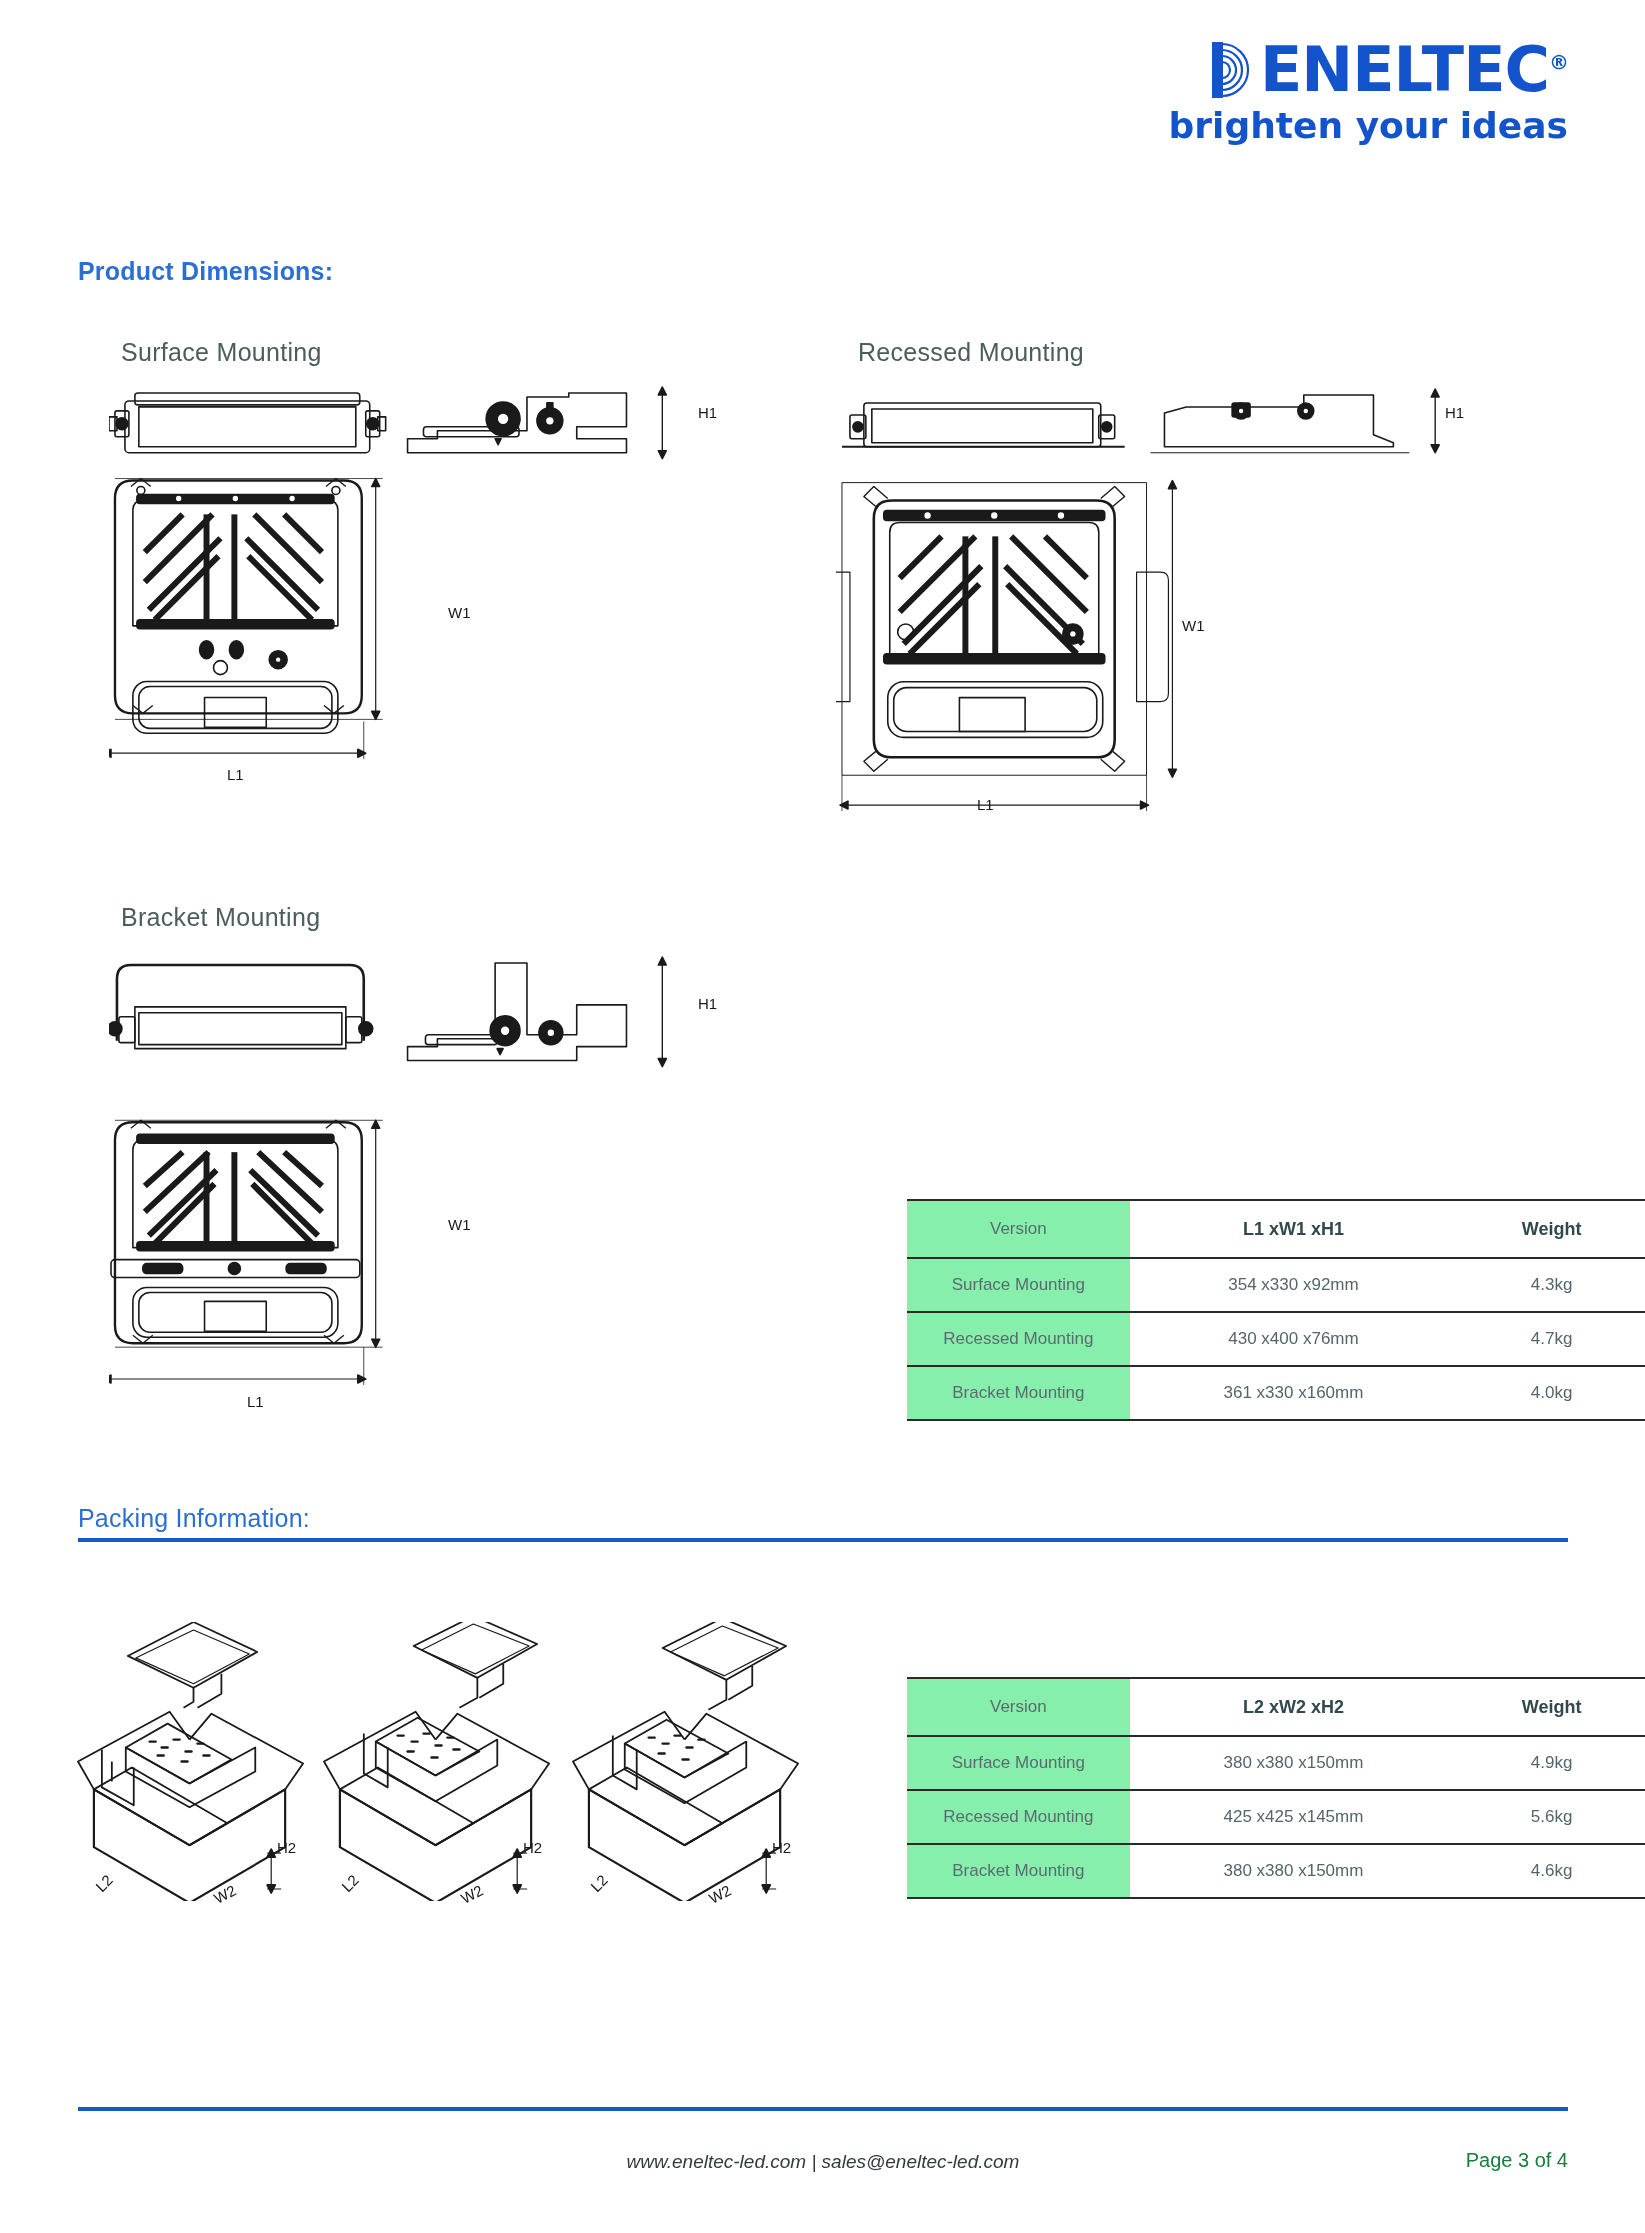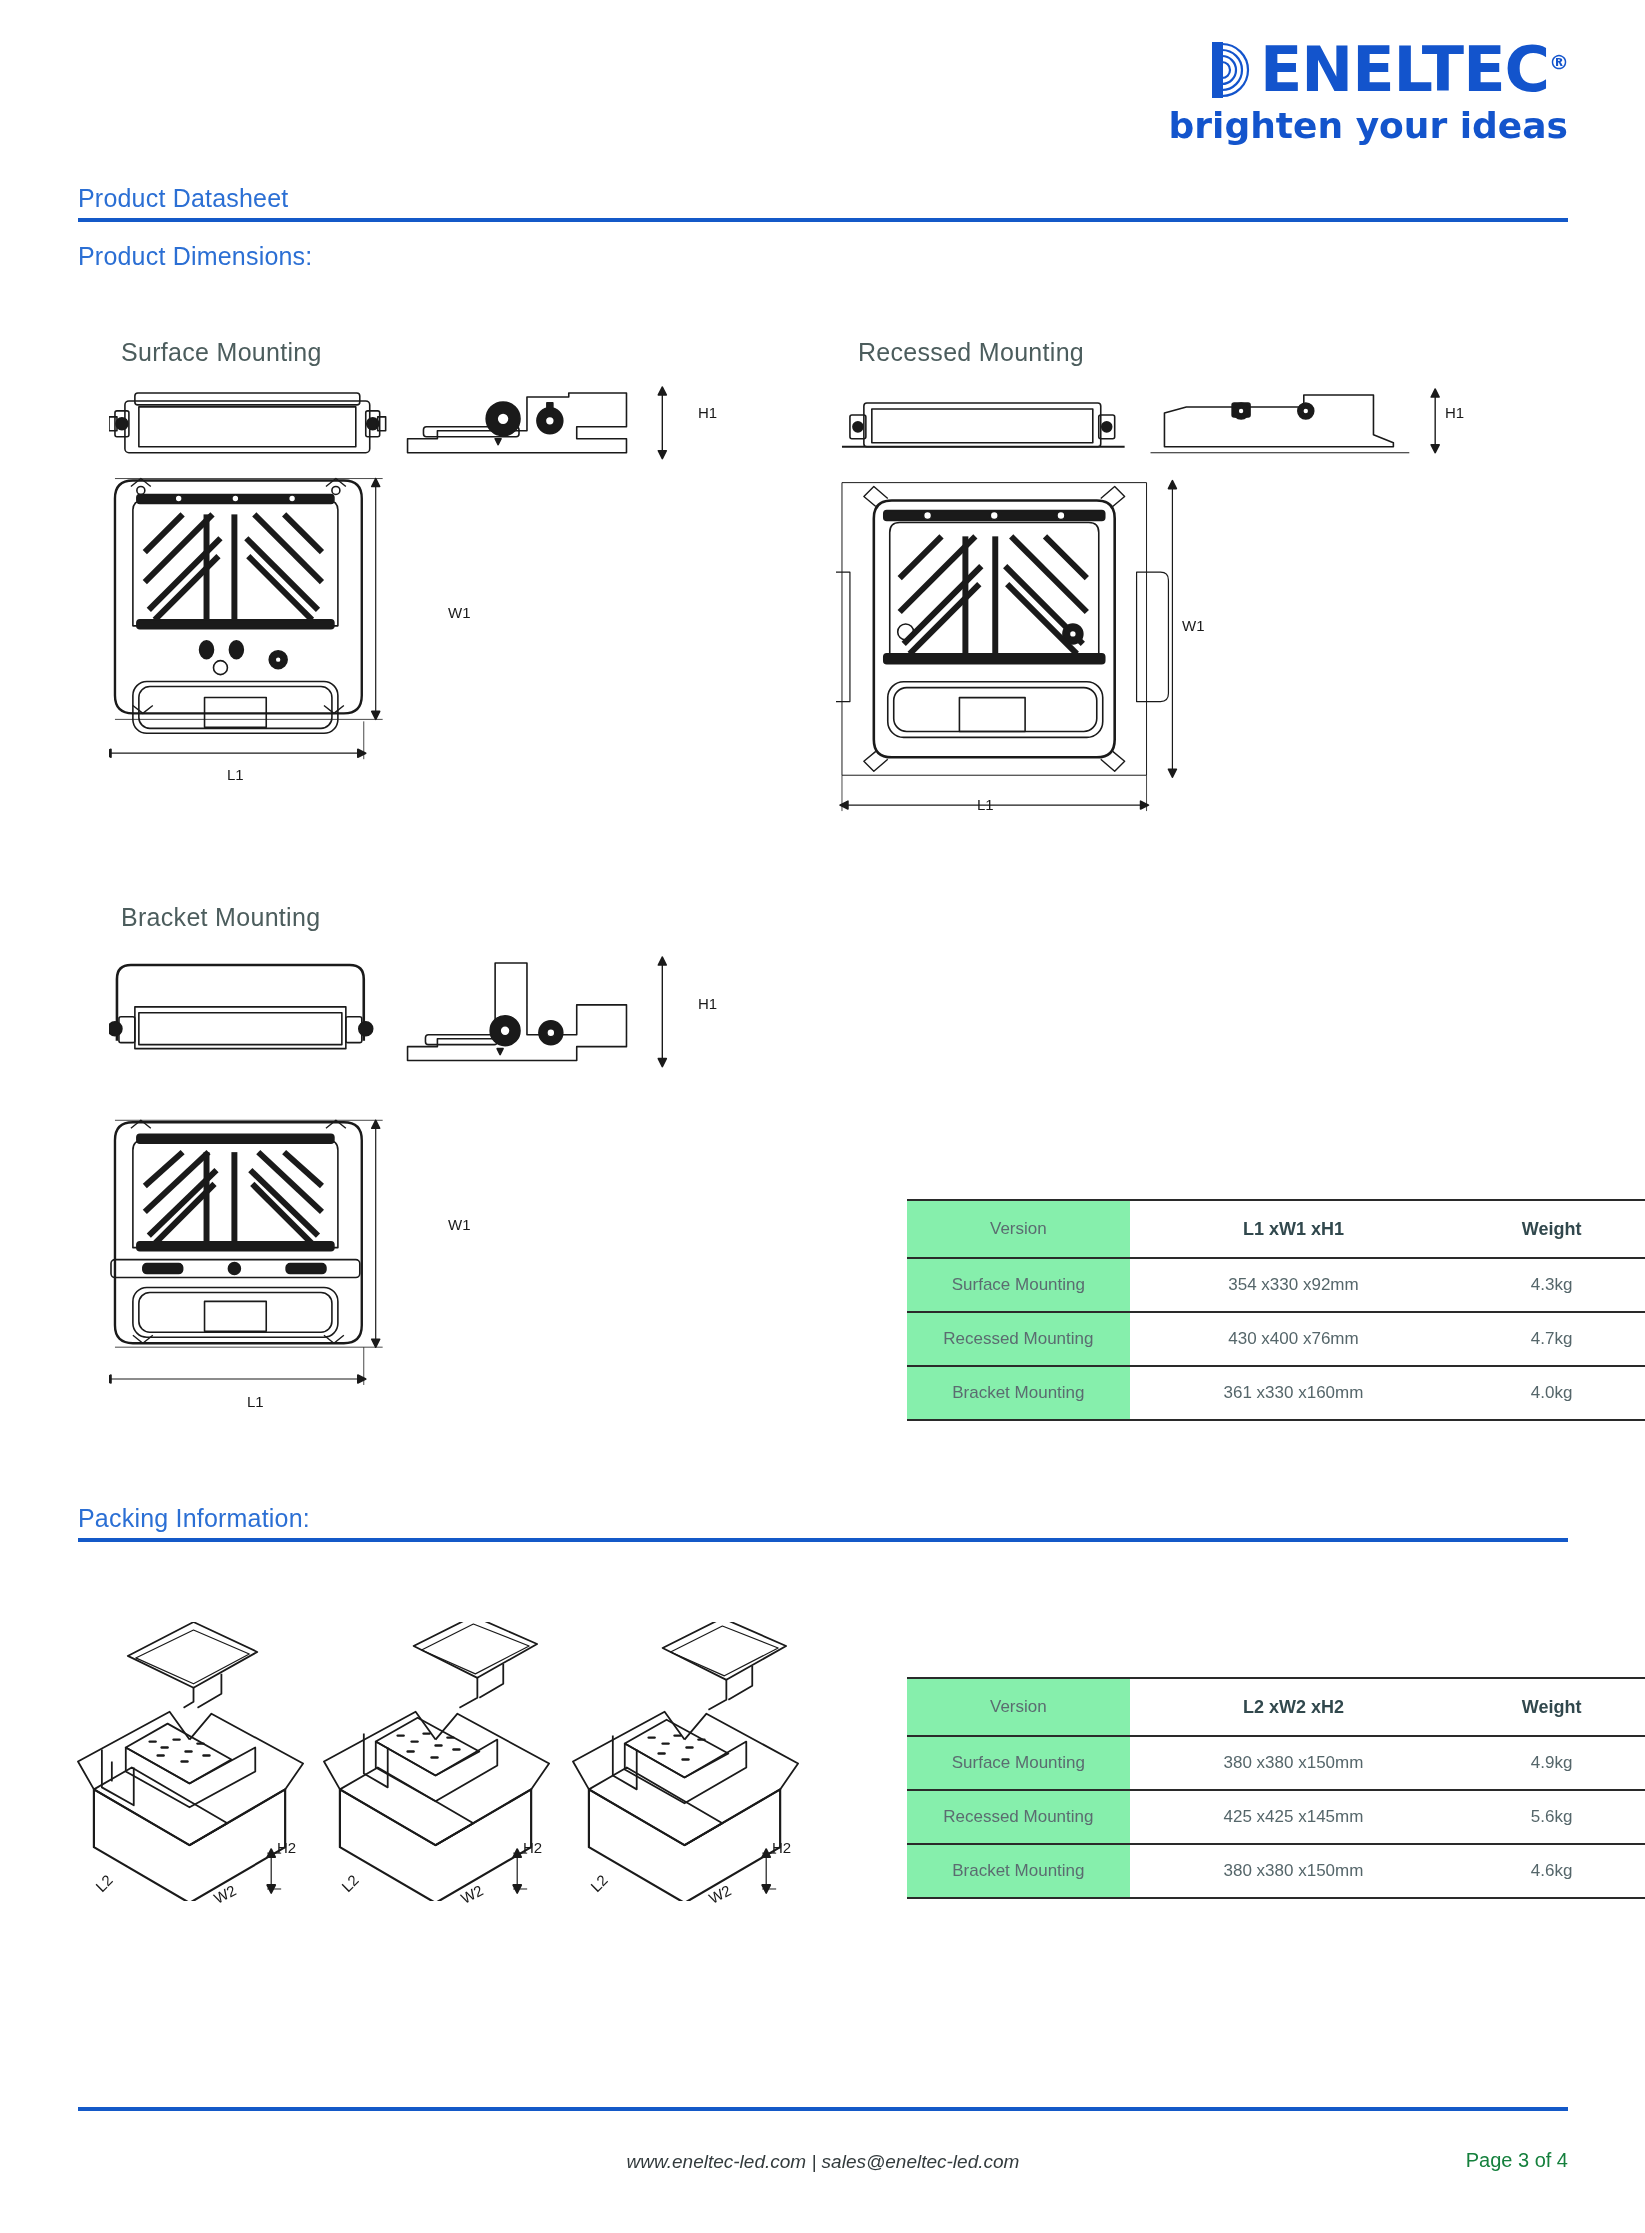--- a/index.html
+++ b/index.html
@@ -203,26 +203,22 @@
             <path d="M10 24 A8 8 0 0 1 10 40"></path>
           </g>
           <rect x="0" y="4" width="11" height="56" fill="#1354cc"></rect>
         </svg>
       </span>
       <span class="logo-word"><span>ENELTEC</span><span class="logo-reg">®</span></span>
     </div>
     <div class="logo-tagline">brighten your ideas</div>
   </div>
 
-  <div class="sec-head" style="top:184px;">
-    <div class="sec-title">Product Datasheet</div>
-    <div class="sec-rule"></div>
-  </div>
-
-  <div class="sub-head" style="top:242px;">Product Dimensions:</div>
+
+  <div class="sub-head" style="top:257px;font-weight:bold;">Product Dimensions:</div>
 
   <div class="draw-label" style="left:121px; top:338px;">Surface Mounting</div>
 
   <div class="drawing" style="left:109px; top:383px;">
     <svg width="617" height="418" viewBox="0 0 620 420">
       <g fill="none" stroke="#1a1a1a" stroke-width="1.6" stroke-linejoin="round">
 
         <rect x="16" y="18" width="246" height="52" rx="4"></rect>
         <rect x="26" y="10" width="226" height="12" rx="3"></rect>
         <rect x="30" y="24" width="218" height="40"></rect>

